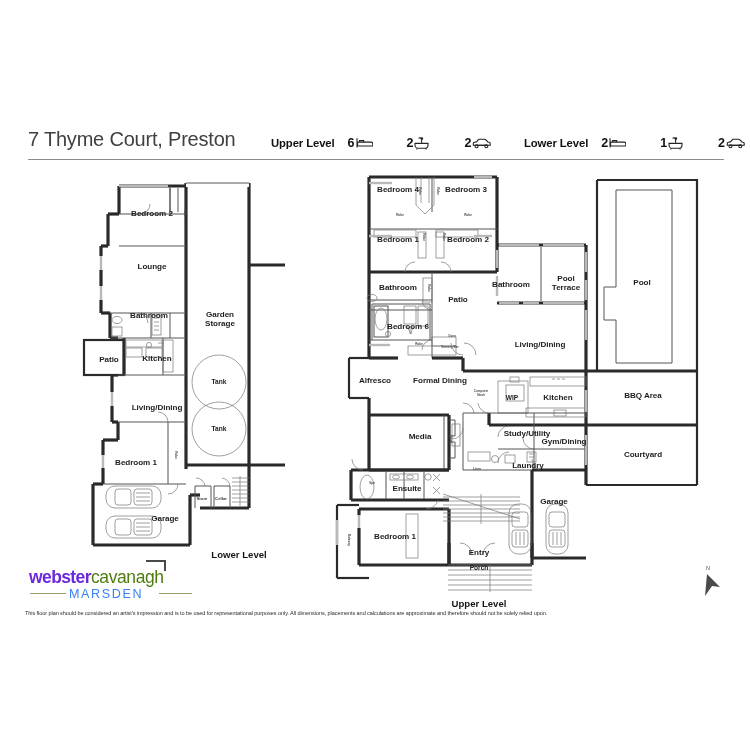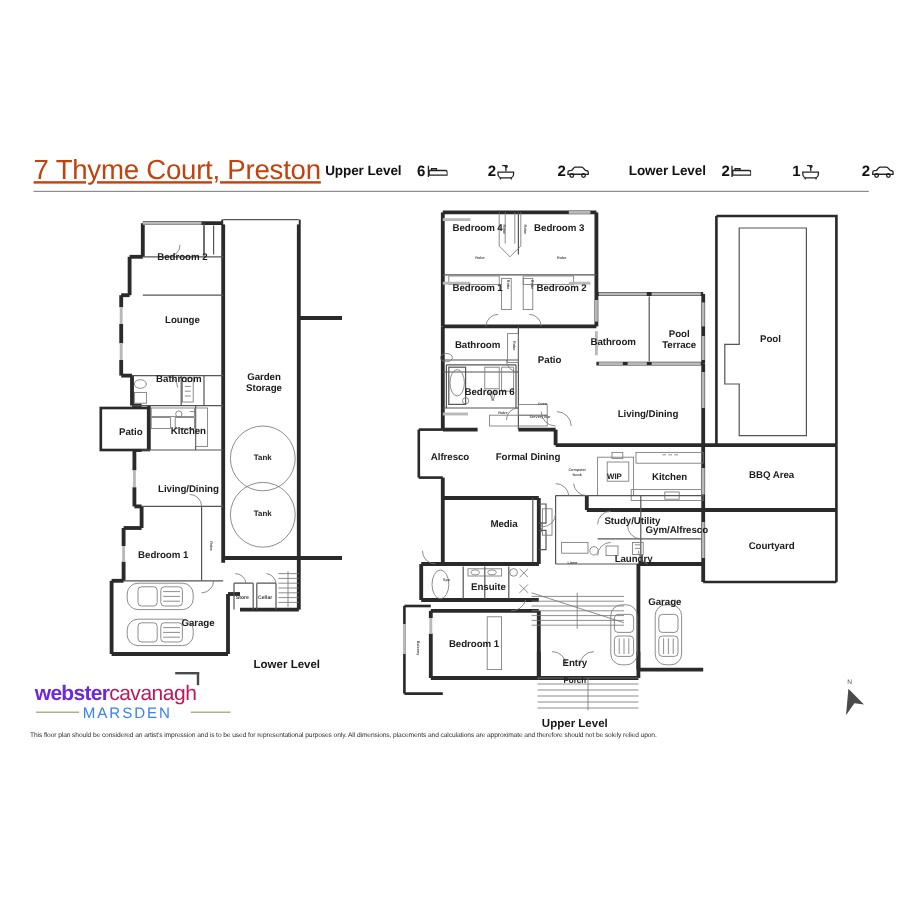--- a/index.html
+++ b/index.html
@@ -10,22 +10,22 @@
     color:#1a1a1a;
     position:relative;
     overflow:hidden;
   }
   #sheet{position:absolute;left:0;top:0;width:750px;height:750px;background:#fff;}
 
   
   .header{position:absolute;left:28px;top:128px;width:696px;height:32px;}
   .addr{
     position:absolute;left:0;top:0;
-    font-size:23px;font-weight:400;letter-spacing:-.2px;
-    color:#c2410c;white-space:nowrap;text-decoration:underline;
+    font-size:20px;font-weight:400;letter-spacing:-.2px;
+    color:#404040;white-space:nowrap;
   }
   .statgroup{position:absolute;top:5px;height:20px;display:flex;align-items:center;white-space:nowrap;}
   .statgroup .lvl{font-size:11.3px;font-weight:700;color:#111;letter-spacing:-.1px;}
   .stat{display:inline-flex;align-items:center;margin-left:13px;}
   .stat .num{font-size:12.5px;font-weight:600;color:#111;margin-right:1px;}
   .stat svg{display:block;}
   .hrule{position:absolute;left:28px;top:159px;width:696px;height:1px;background:#8d8d8d;}
 
   
   .plan{position:absolute;left:0;top:0;width:750px;height:750px;pointer-events:none;}
@@ -42,21 +42,21 @@
   .lvlcap{position:absolute;font-size:9.6px;font-weight:700;color:#161616;
           transform:translate(-50%,-50%);white-space:nowrap;}
 
   
   .north{position:absolute;left:694px;top:560px;width:34px;height:40px;}
 
   
   .logo{position:absolute;left:29px;top:564px;width:180px;height:36px;}
   .logo .l1{position:absolute;left:0;top:5px;font-size:17.5px;line-height:1;white-space:nowrap;}
   .logo .l1 b{font-weight:700;color:#6d28d9;letter-spacing:-.6px;}
-  .logo .l1 span{font-weight:400;color:#be185d;letter-spacing:-.4px;}
+  .logo .l1 span{font-weight:400;color:#4d7c0f;letter-spacing:-.4px;}
   .logo .l2{position:absolute;left:40px;top:23px;font-size:12.6px;font-weight:400;
             color:#3b82f6;letter-spacing:1.6px;white-space:nowrap;}
   .logo .bar{position:absolute;height:1.4px;background:#96a06a;}
   .logo .bar.a{left:1px;top:29px;width:36px;}
   .logo .bar.b{left:130px;top:29px;width:33px;}
   .logo .tick{position:absolute;border:2.6px solid #4a4a4a;border-left:none;border-bottom:none;
               left:117px;top:-4px;width:18px;height:9px;}
 
   
   .disc{position:absolute;left:25px;top:610px;width:706px;
@@ -579,21 +579,21 @@
       <div class="rl big" style="left: 540px; top: 345px;">Living/Dining</div>
       <div class="rl big" style="left: 375px; top: 381px;">Alfresco</div>
       <div class="rl big" style="left: 440px; top: 381px;">Formal Dining</div>
       <div class="rl big" style="left: 558px; top: 398px;">Kitchen</div>
       <div class="rl big" style="left: 643px; top: 396px;">BBQ Area</div>
       <div class="rl mid" style="left: 512px; top: 398px;">WIP</div>
       <div class="rl xs" style="left: 481px; top: 394px;">Computer
 Nook</div>
       <div class="rl big" style="left: 412px; top: 437px; padding-left: 16px;">Media</div>
       <div class="rl big" style="left: 508px; top: 434px; padding-left: 38px;">Study/Utility</div>
-      <div class="rl big" style="left: 564px; top: 442px;">Gym/Alfresco</div>
+      <div class="rl big" style="left: 564px; top: 442px;">Gym/Dining</div>
       <div class="rl big" style="left: 643px; top: 455px;">Courtyard</div>
       <div class="rl big" style="left: 528px; top: 466px;">Laundry</div>
       <div class="rl xs" style="left: 477px; top: 470px;">Linen</div>
       <div class="rl big" style="left: 407px; top: 489px;">Ensuite</div>
       <div class="rl xs" style="left: 372px; top: 484px;">Spa</div>
       <div class="rl big" style="left: 395px; top: 537px;">Bedroom 1</div>
       <div class="rl xs vert" style="left: 348px; top: 540px;">Balcony</div>
       <div class="rl big" style="left: 554px; top: 502px;">Garage</div>
       <div class="rl big" style="left: 479px; top: 553px;">Entry</div>
       <div class="rl mid" style="left: 479px; top: 568px;">Porch</div>

